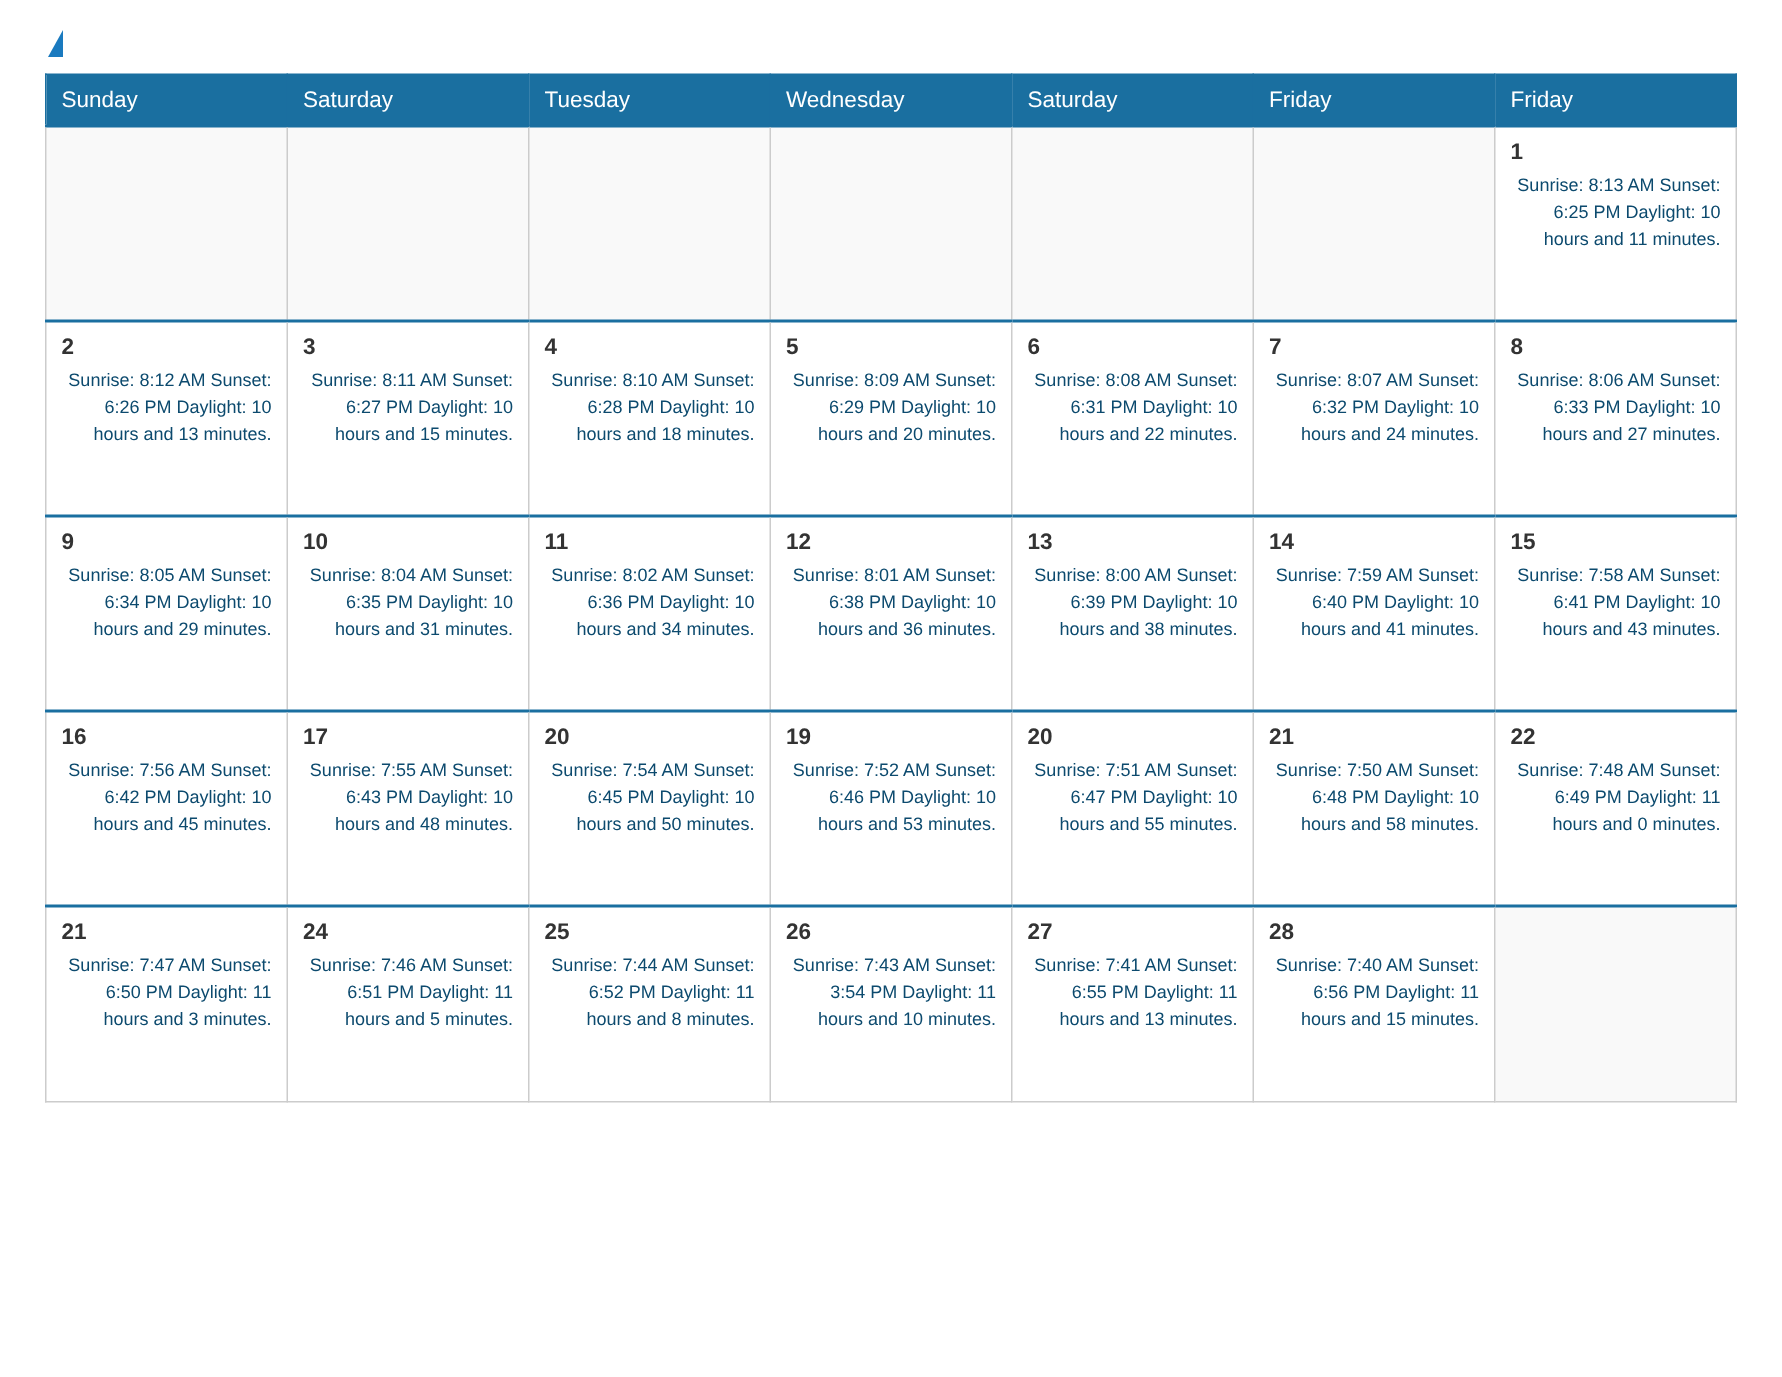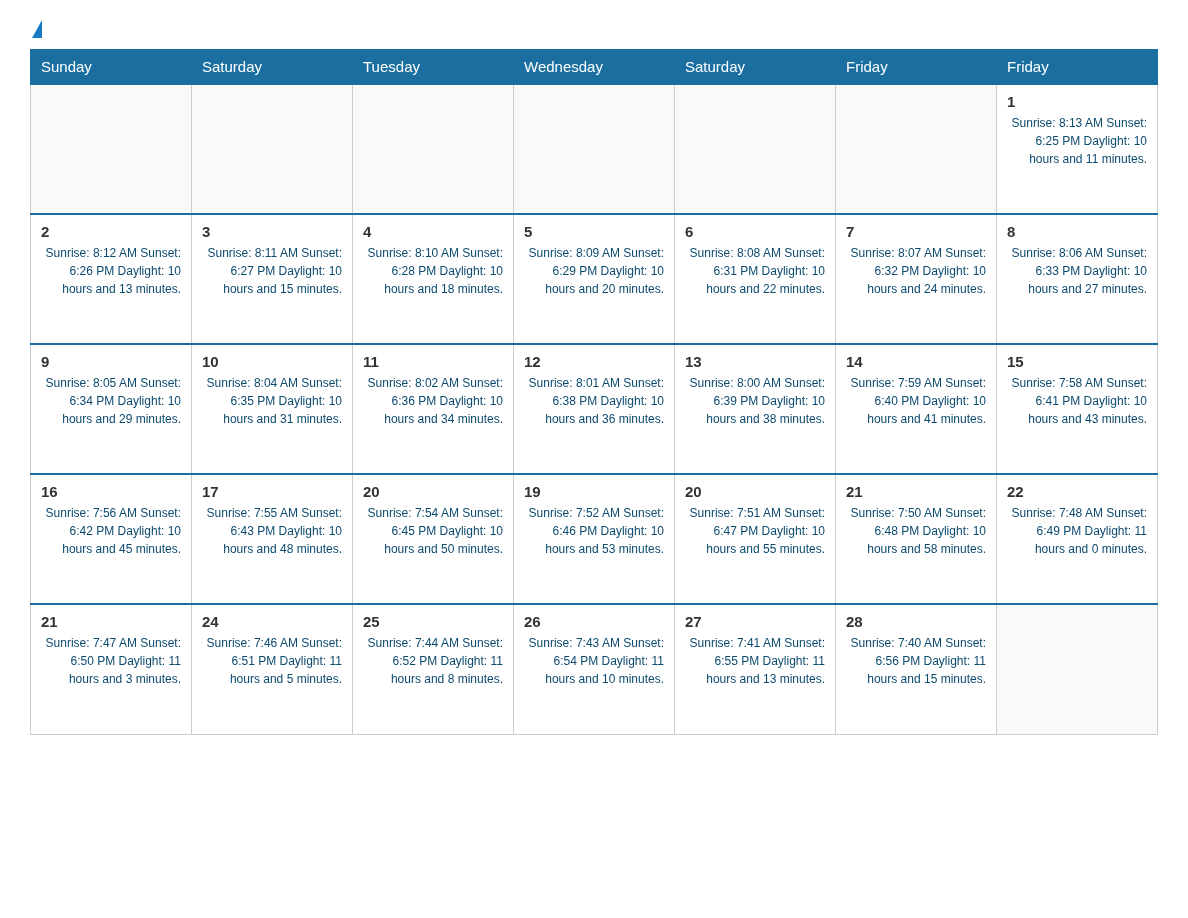--- a/index.html
+++ b/index.html
@@ -291,21 +291,21 @@
         </td>
         <td>
           <span class="day-number">25</span>
           <div class="day-info">Sunrise: 7:44 AM
 Sunset: 6:52 PM
 Daylight: 11 hours and 8 minutes.</div>
         </td>
         <td>
           <span class="day-number">26</span>
           <div class="day-info">Sunrise: 7:43 AM
-Sunset: 6:54 PM
+Sunset: 3:54 PM
 Daylight: 11 hours and 10 minutes.</div>
         </td>
         <td>
           <span class="day-number">27</span>
           <div class="day-info">Sunrise: 7:41 AM
 Sunset: 6:55 PM
 Daylight: 11 hours and 13 minutes.</div>
         </td>
         <td>
           <span class="day-number">28</span>

